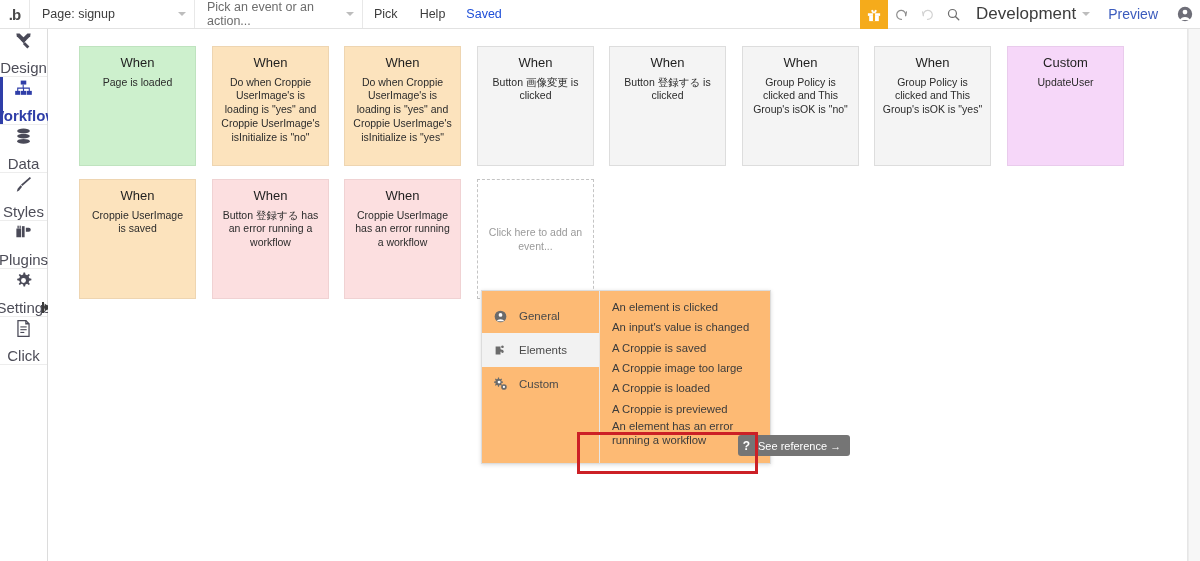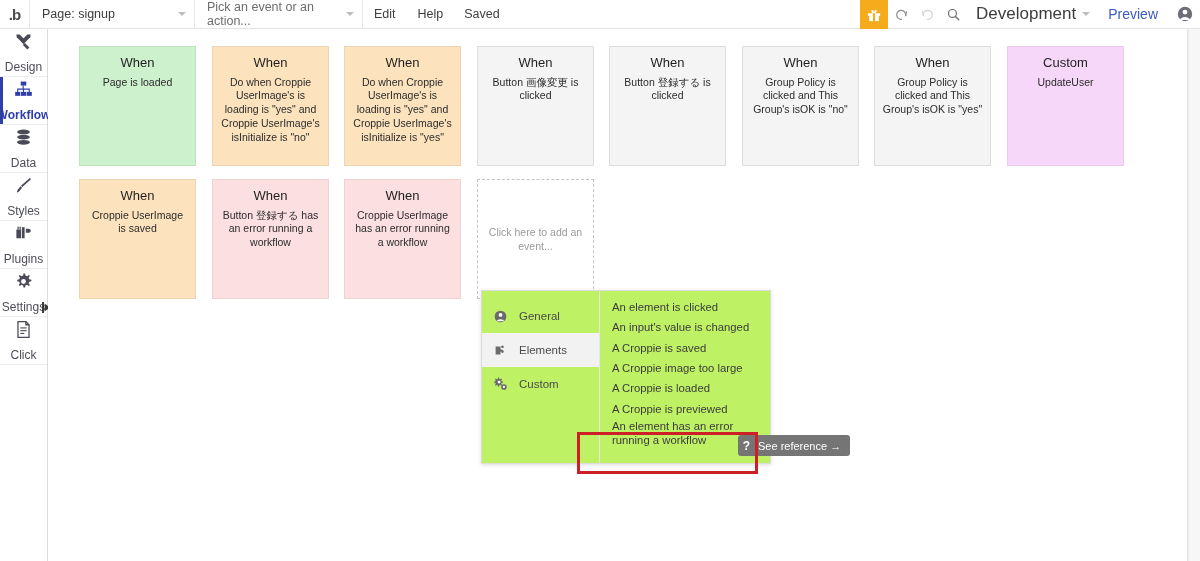--- a/index.html
+++ b/index.html
@@ -43,21 +43,21 @@
     border-right: 4px solid transparent;
     border-top: 4px solid #bdbdbd;
     margin-left: 6px;
   }
   .tb-link {
     display: flex; align-items: center; padding: 0 11px;
     font-size: 12.5px; color: #3d3d3d; cursor: pointer;
   }
   .tb-status {
     display: flex; align-items: center; padding: 0 10px;
-    font-size: 12.5px; color: #404040;
+    font-size: 12.5px; color: #1d4ed8;
   }
   .tb-spacer { flex: 1; }
   .gift-btn {
     width: 28px; height: 29px; background: #f5ab1b;
     display: flex; align-items: center; justify-content: center;
     cursor: pointer;
   }
   .icon-btn {
     width: 26px; height: 29px;
     display: flex; align-items: center; justify-content: center;
@@ -86,21 +86,21 @@
   .side-item {
     position: relative;
     height: 48px;
     display: flex; flex-direction: column;
     align-items: center; justify-content: center;
     border-bottom: 1px solid #ededed;
     cursor: pointer;
     color: #5a5a66;
   }
   .side-item .si-label {
-    font-size: 12px; margin-top: 10px; line-height: 1;
+    font-size: 15px; margin-top: 10px; line-height: 1;
     color: #4d4d58;
   }
   .side-item.active { color: #2f3ea8; }
   .side-item.active .si-label { color: #2f3ea8; font-weight: 600; }
   .side-item.active::before {
     content: ""; position: absolute; left: 0; top: 0;
     width: 3px; height: 100%; background: #2f3ea8;
   }
   .side-collapse {
     position: absolute; right: -4px; top: 272px;
@@ -156,21 +156,21 @@
   }
   .card-add span {
     font-size: 10.5px; color: #9a9a9a; line-height: 1.35; padding: 0 10px;
   }
 
   
   .popup {
     position: absolute;
     left: 481px; top: 290px;
     width: 290px; height: 174px;
-    background: #bef264;
+    background: #fdba74;
     border: 1px solid #dcdcdc;
     box-shadow: 0 1px 4px rgba(0,0,0,0.14);
     display: flex;
     z-index: 20;
   }
   .popup-left {
     width: 118px; border-right: 1px solid #e6e6e6;
     padding-top: 8px;
   }
   .cat {
@@ -239,21 +239,21 @@
     <span>Page: signup</span>
     <span class="caret"></span>
   </div>
 
   <div class="tb-select action">
     <span>Pick an event or an action...</span>
     <span class="caret"></span>
   </div>
 
   <div class="tb-link">
-    <span>Edit</span>
+    <span>Pick</span>
   </div>
   <div class="tb-link">
     <span>Help</span>
   </div>
   <div class="tb-status">
     <span>Saved</span>
   </div>
 
   <div class="tb-spacer"></div>
 

